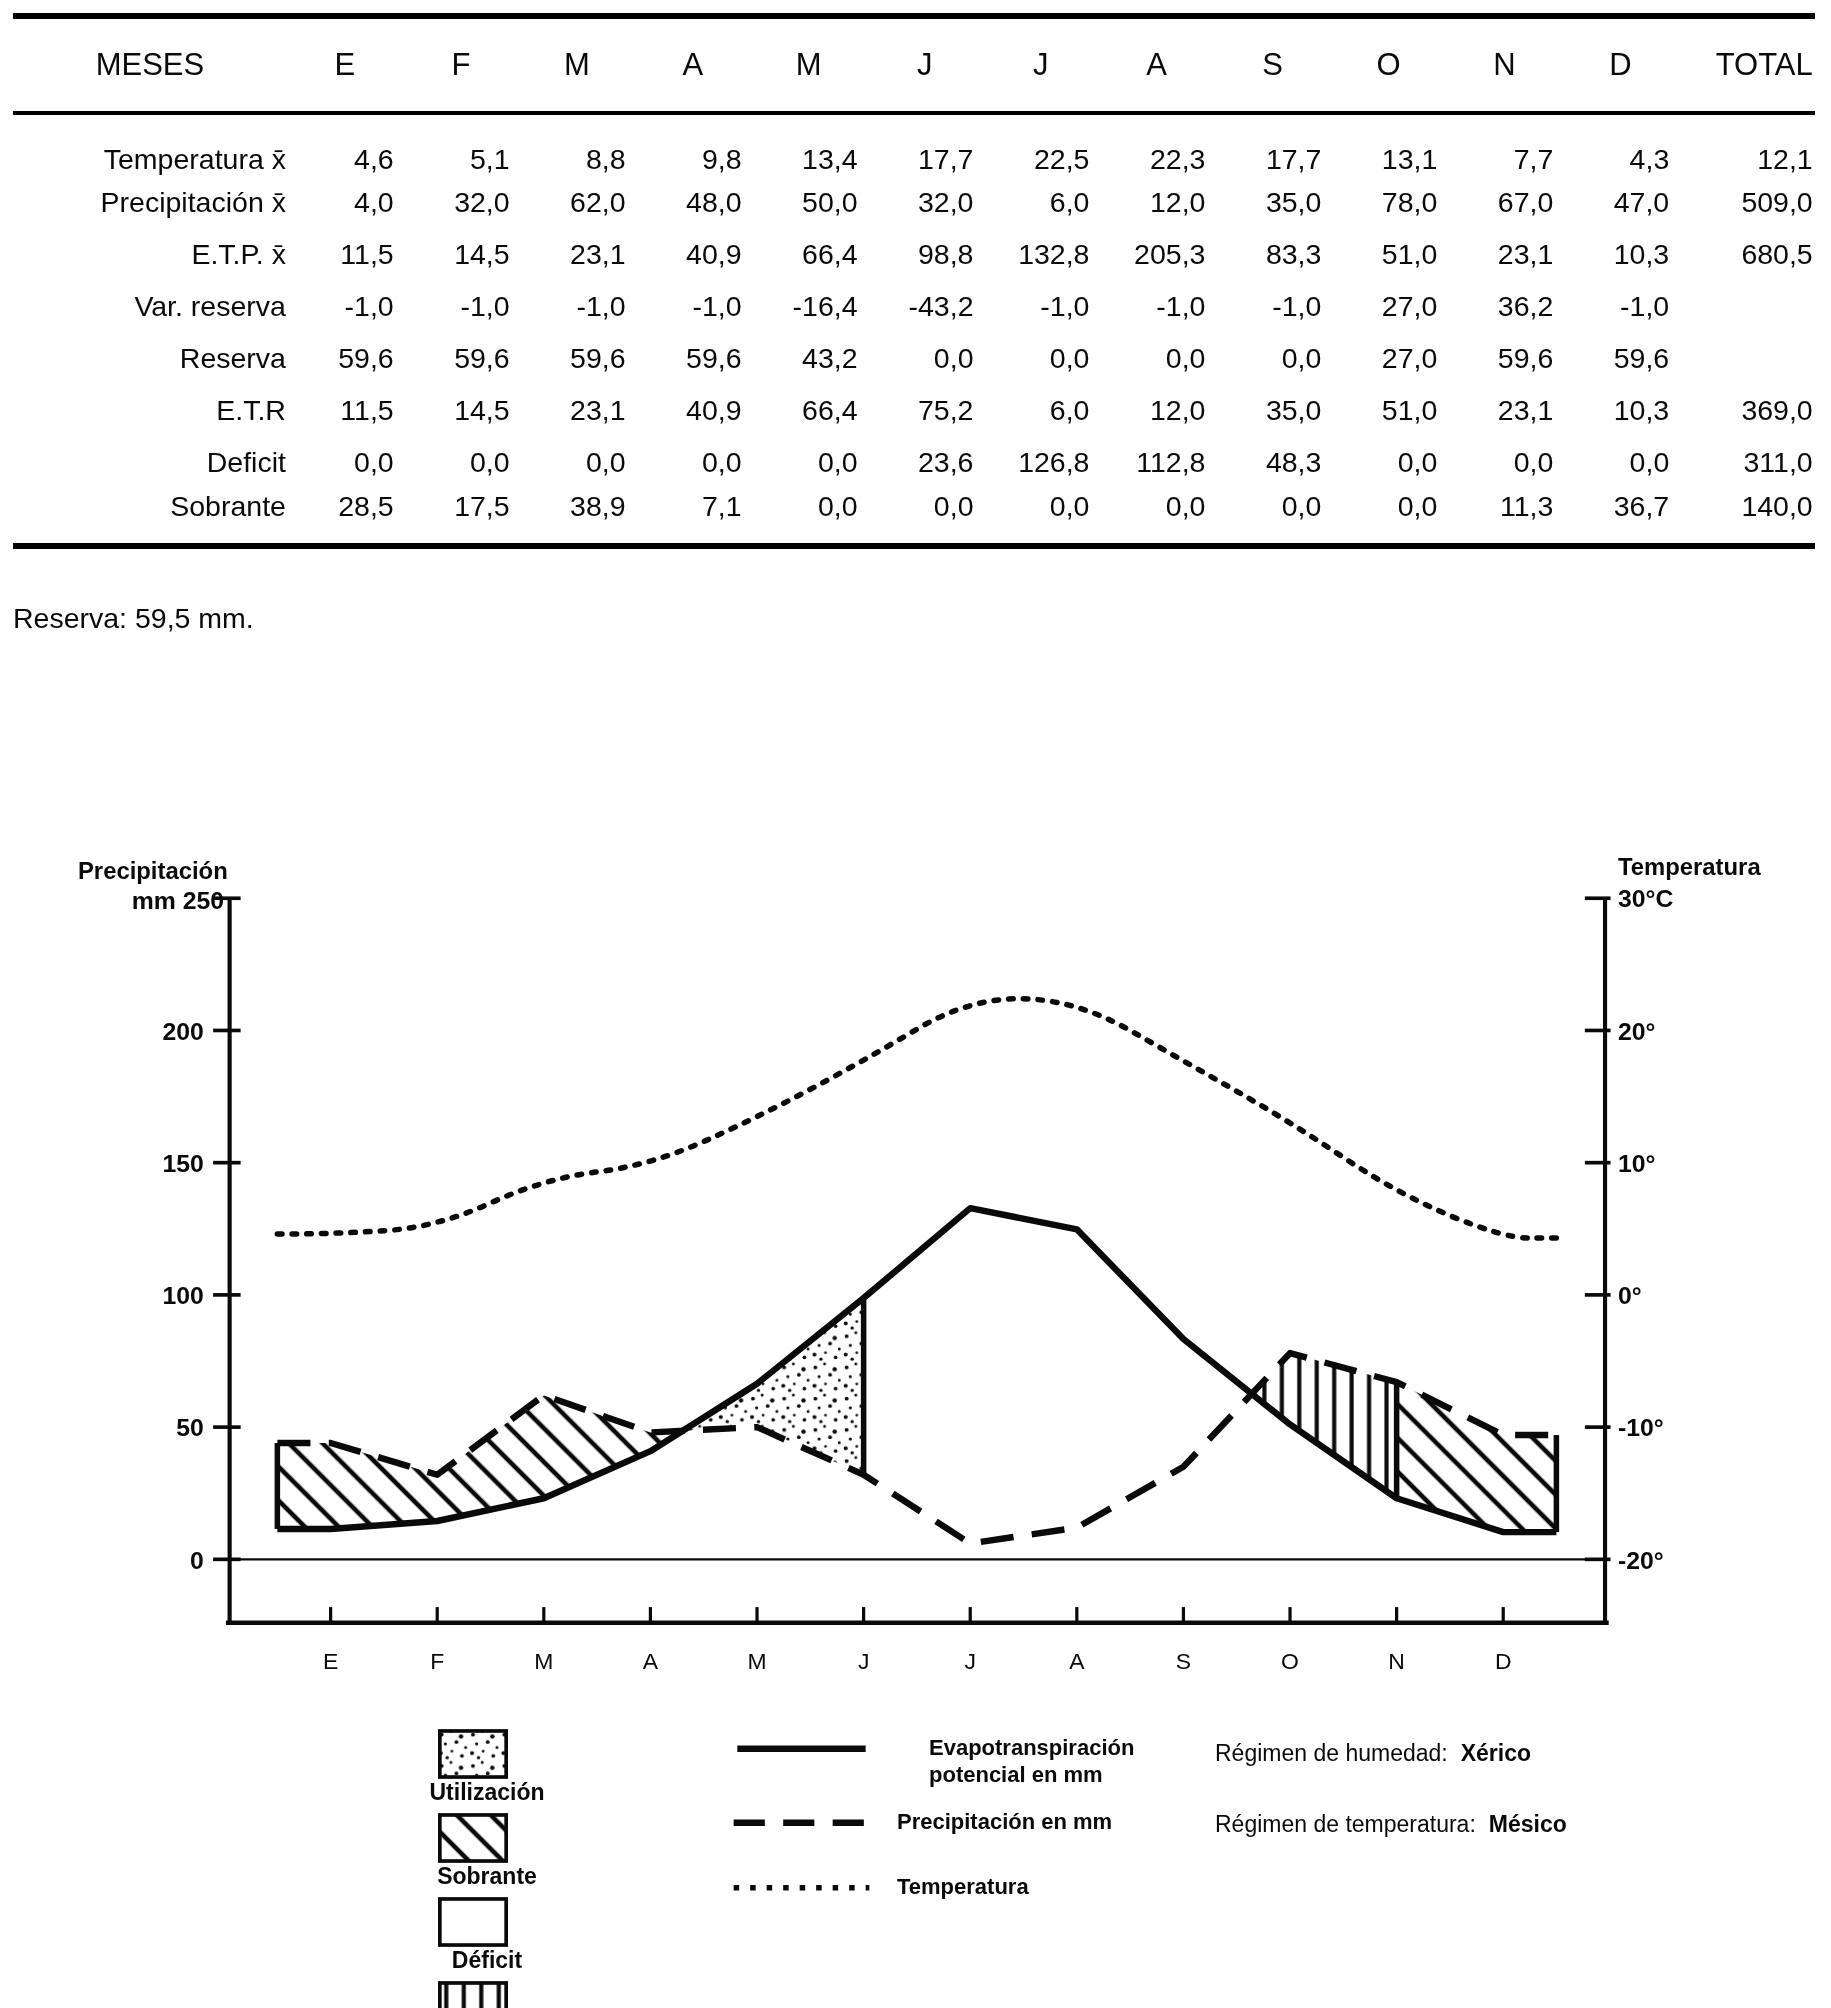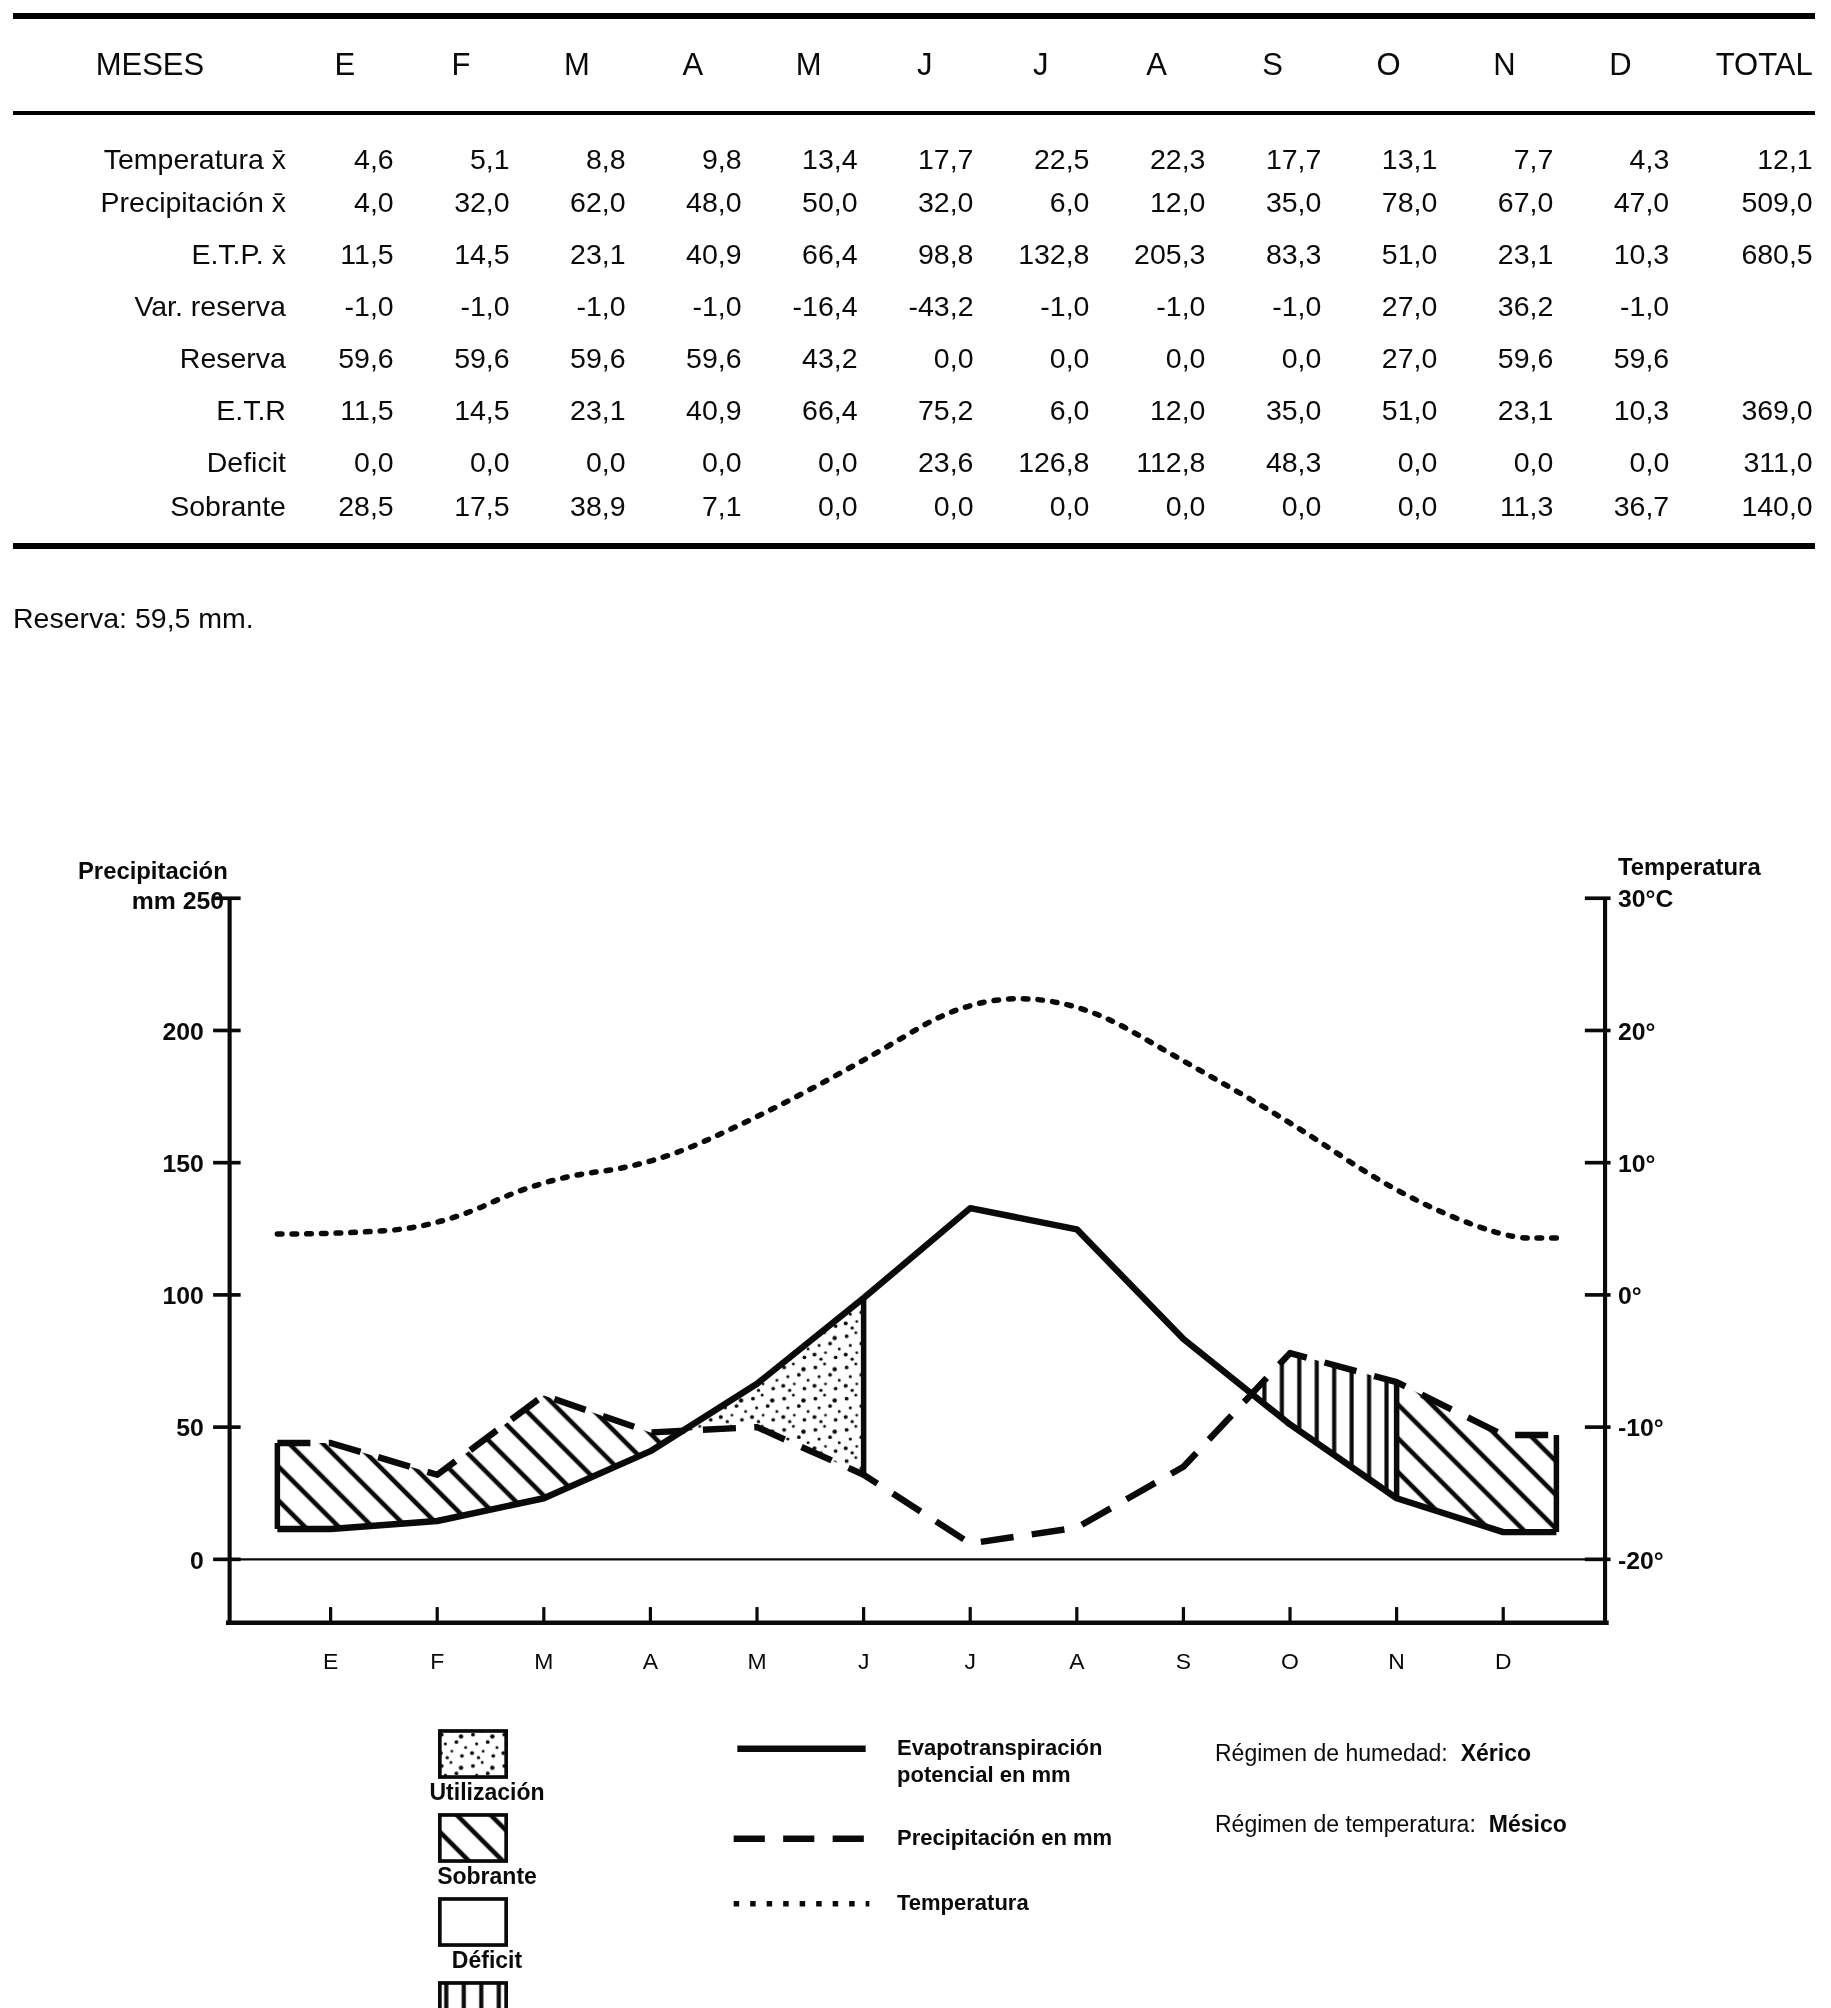--- a/index.html
+++ b/index.html
@@ -28,21 +28,21 @@
   
   svg.chart { display:block; margin-top:165px; }
   
   .legend { display:flex; align-items:flex-start; margin-top:20px; padding-left:217px; }
   .fills { width:511px; }
   .fillrow { display:flex; align-items:center; margin-bottom:7.3px;flex-direction:column; }
   .swatch { width:70px; height:50px; flex:0 0 auto; }
   .filllabel { margin-left:29px; font-size:23px; font-weight:600; }
   .lines { width:487px; padding-top:5.5px; }
   .linerow { display:flex; align-items:flex-start; }
-  .linerow.r1 { margin-bottom:36px; }
+  .linerow.r1 { margin-bottom:20px;gap:32px; }
   .linerow.r2 { margin-bottom:37px; }
   .lnsample { width:147px; height:27.5px; flex:0 0 auto; }
   .linelabel { margin-left:22px; font-size:22px; font-weight:600; line-height:27px; }
   .regimes { padding-top:11px; }
   .regrow { font-size:23px; margin-bottom:44px; white-space:nowrap; }
   .regrow .val { font-weight:700; margin-left:13px; }
 </style>
 </head>
 <body>
 

